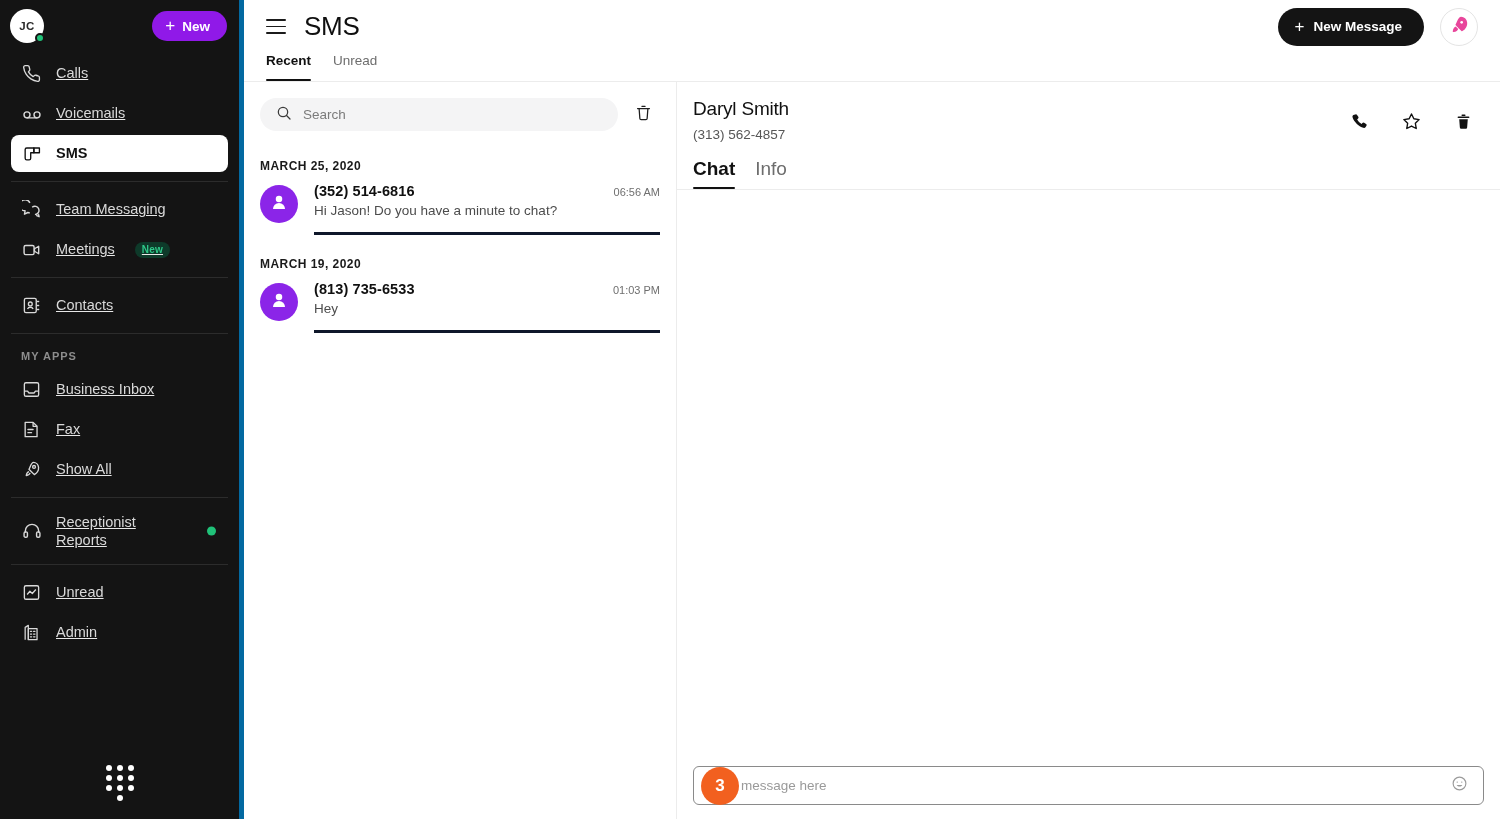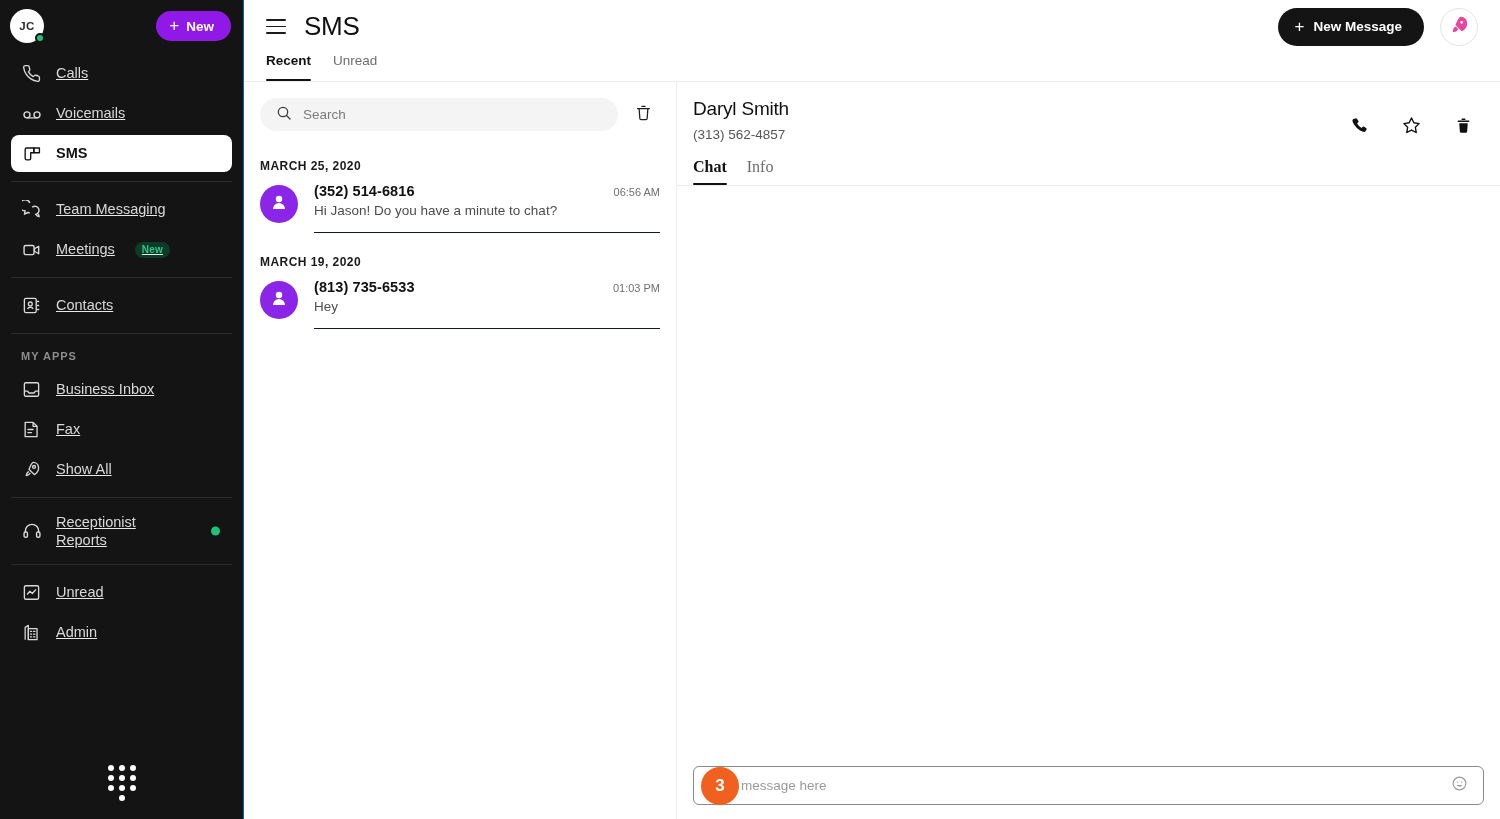--- a/index.html
+++ b/index.html
@@ -11,21 +11,21 @@
   }
   #app { position: relative; width: 1500px; height: 819px; display: flex; }
 
   
   .sidebar {
     width: 244px; height: 819px;
     background: #141414;
     color: #e8e8e8;
     position: relative;
     flex: 0 0 244px;
-    border-right: 1px solid #0369a1;
+    border-right: 5px solid #0369a1;
   }
   .sb-top {
     height: 52px; display: flex; align-items: center;
     justify-content: space-between; padding: 0 12px 0 10px;
   }
   .avatar-wrap { position: relative; width: 34px; height: 34px; }
   .avatar {
     width: 34px; height: 34px; border-radius: 50%;
     background: #ffffff; color: #2b2b2b;
     display: flex; align-items: center; justify-content: center;
@@ -130,39 +130,39 @@
   .date-header {
     font-size: 12px; font-weight: 700; color: #1a1a1a;
     letter-spacing: .45px; padding: 22px 0 10px 16px;
   }
   .conv-item { display: flex; gap: 16px; padding: 0 16px 0 16px; cursor: pointer; }
   .conv-avatar {
     width: 38px; height: 38px; flex: 0 0 38px; border-radius: 50%;
     background: #8b25e8; display: flex; align-items: center; justify-content: center;
     margin-top: 2px;
   }
-  .conv-body { flex: 1; min-width: 0; padding-bottom: 14px; border-bottom: 1px solid #0f172a; }
+  .conv-body { flex: 1; min-width: 0; padding-bottom: 14px; border-bottom: 3px solid #0f172a; }
   .conv-line1 { display: flex; align-items: baseline; }
   .conv-name { font-size: 14.5px; font-weight: 700; color: #101010; letter-spacing: .1px; }
   .conv-time { margin-left: auto; font-size: 11px; color: #6f6f6f; }
   .conv-preview {
     font-size: 13.5px; color: #4c4c4c; margin-top: 4px;
     white-space: nowrap; overflow: hidden; text-overflow: ellipsis;
   }
 
   
   .chat-col { flex: 1; display: flex; flex-direction: column; min-width: 0; position: relative; }
-  .chat-head { padding: 16px 26px 0 16px; display: flex; align-items: center; }
+  .chat-head { padding: 16px 26px 0 16px; display: flex; align-items: flex-start; }
   .chat-head-left { flex: 1; min-width: 0; }
   .contact-name { font-size: 19px; color: #111; letter-spacing: -.2px; }
   .contact-phone { font-size: 13.5px; color: #565656; margin-top: 7px; }
   .chat-actions { display: flex; align-items: center; gap: 30px; margin-top: 14px; }
   .chat-action { cursor: pointer; display: flex; align-items: center; justify-content: center; width: 22px; height: 22px; }
   .chat-tabs { display: flex; gap: 20px; padding: 16px 0 0 16px; }
-  .chat-tabs .tab { font-size: 16px; padding-bottom: 9px; font-family: Liberation Serif, serif; }
+  .chat-tabs .tab { font-size: 19px; padding-bottom: 9px; }
   .chat-rule { height: 1px; background: #ececec; }
   .chat-scroll { flex: 1; min-height: 0; }
 
   .composer-wrap { padding: 0 16px 14px 16px; position: relative; }
   .sending-as { font-size: 12px; color: #6ab0e8; padding: 0 0 7px 1px; }
   .composer {
     height: 39px; border: 1px solid #8a8a8a; border-radius: 6px;
     display: flex; align-items: center; padding: 0 14px; background: #fff;
   }
   .composer input {

